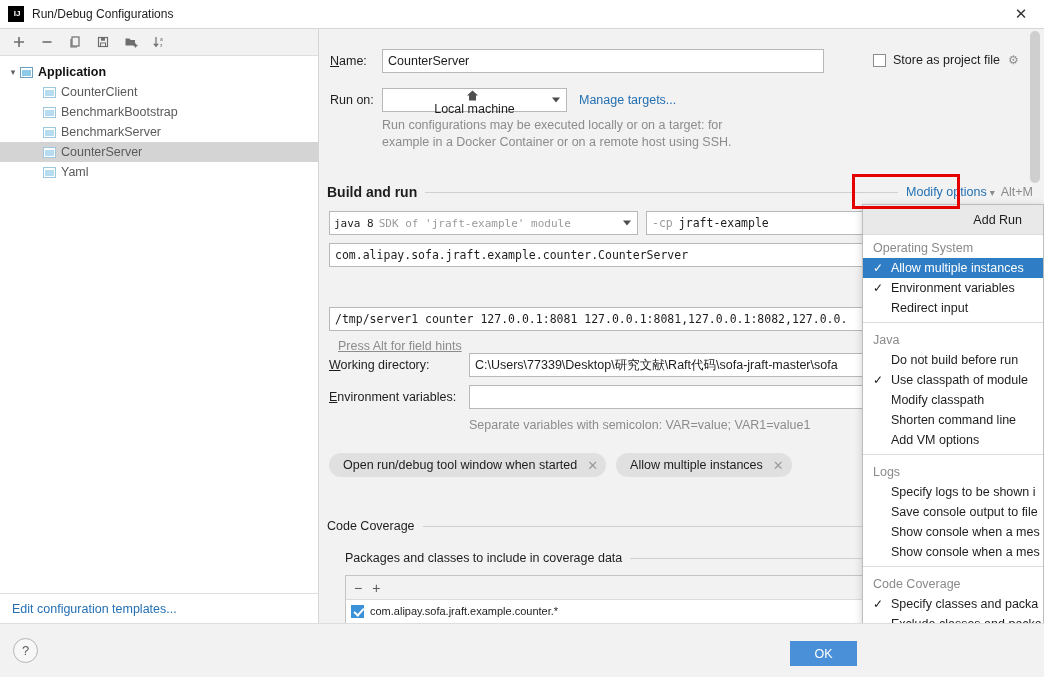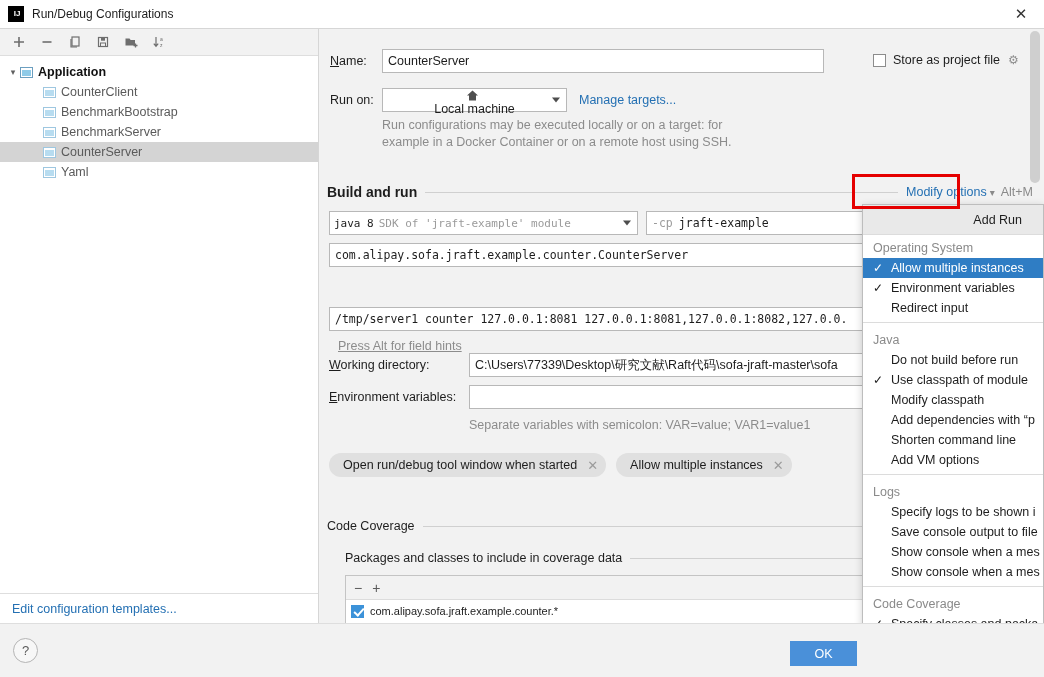--- a/index.html
+++ b/index.html
@@ -564,24 +564,20 @@
     <div class="popup-item">
       <span class="popup-check">✓</span>
       <span>Use classpath of module</span>
     </div>
     <div class="popup-item">
       <span class="popup-check"></span>
       <span>Modify classpath</span>
     </div>
     <div class="popup-item">
       <span class="popup-check"></span>
-      <span>Add dependencies with “p</span>
-    </div>
-    <div class="popup-item">
-      <span class="popup-check"></span>
       <span>Shorten command line</span>
     </div>
     <div class="popup-item">
       <span class="popup-check"></span>
       <span>Add VM options</span>
     </div>
 
     <div class="popup-divider"></div>
 
     <div class="popup-group">Logs</div>

